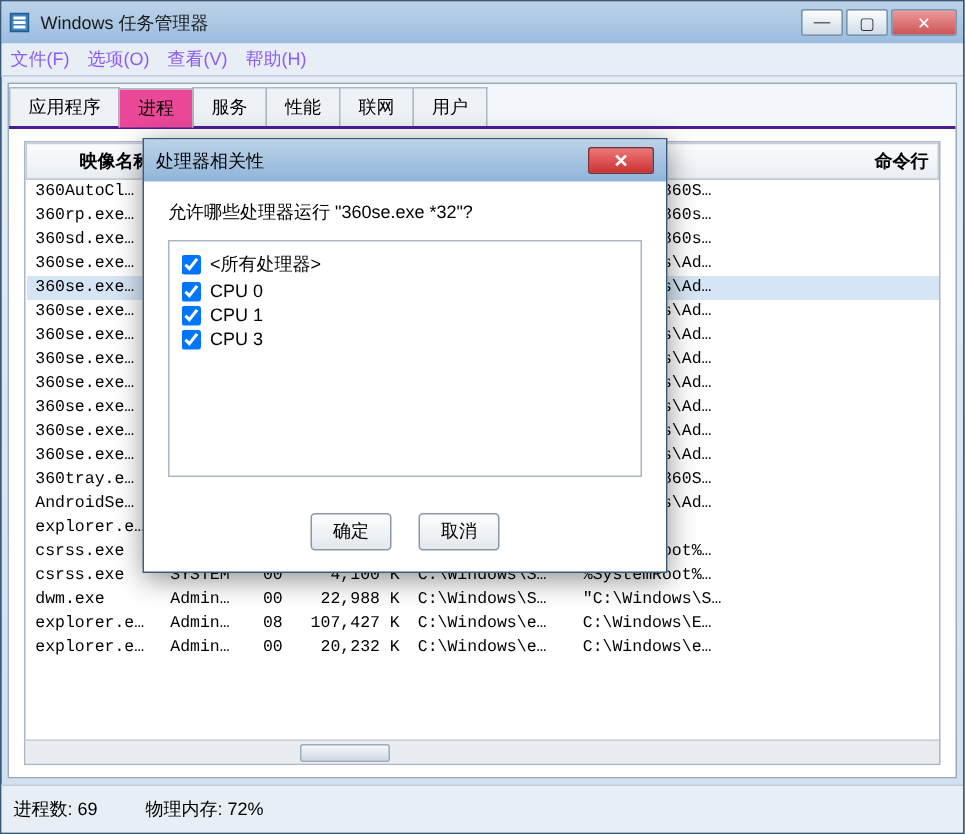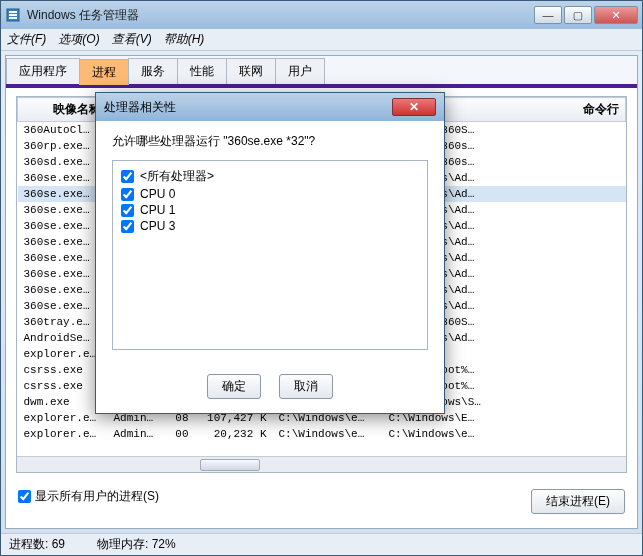--- a/index.html
+++ b/index.html
@@ -7,48 +7,48 @@
 
 .window { position: absolute; inset: 0; background: linear-gradient(#e5eef7,#cfe0f0); border: 1px solid #3a5a7a; box-shadow: 0 0 8px rgba(0,0,0,.5); display: flex; flex-direction: column; }
 .titlebar { height: 28px; background: linear-gradient(#bcd3e8,#9cbde0); display: flex; align-items: center; padding: 0 4px; color: #1a1a1a; }
 .titlebar .icon { width: 16px; height: 16px; margin-right: 6px; display: inline-flex; align-items: center; justify-content: center; }
 .titlebar .title { flex: 1; }
 .ctrls { display: flex; gap: 2px; }
 .ctrls div { width: 28px; height: 18px; background: linear-gradient(#fdfdfd,#d0dce8); border: 1px solid #7a94ae; border-radius: 2px; display: flex; align-items: center; justify-content: center; font-size: 11px; color: #333; }
 .ctrls .close { background: linear-gradient(#e99,#c55); color: #fff; width: 44px; }
 
 .menubar { height: 22px; background: #e8eef6; display: flex; align-items: center; padding: 0 6px; gap: 12px; border-bottom: 1px solid #c0cad6; }
-.menubar span { color: #000000; font-style: italic; }
+.menubar span { color: #8b5cf6; }
 
 .client { flex: 1; background: #fff; margin: 4px; border: 1px solid #9ab; display: flex; flex-direction: column; }
-.tabs { display: flex; border-bottom: 4px solid #4c1d95; background: #f3f6fa; }
+.tabs { display: flex; border-bottom: 2px solid #4c1d95; background: #f3f6fa; }
 .tabs .tab { padding: 4px 12px; border: 1px solid #b0b8c2; border-bottom: none; margin-right: -1px; background: #eef2f7; margin-top: 2px; }
-.tabs .tab.active { background: #fdba74; position: relative; top: 1px; }
+.tabs .tab.active { background: #ec4899; position: relative; top: 1px; }
 
 .proc-area { flex: 1; padding: 8px 10px; display: flex; flex-direction: column; overflow: hidden; }
 .list-wrap { flex: 1; border: 1px solid #a9b6c6; overflow: hidden; background: #fff; position: relative; }
 table { border-collapse: collapse; width: 100%; table-layout: fixed; }
 th { background: linear-gradient(#fbfcfe,#e8edf3); border: 1px solid #c6ccd6; padding: 3px 6px; text-align: right; font-weight: bold; white-space: nowrap; overflow: hidden; }
 td { padding: 2px 6px; white-space: nowrap; overflow: hidden; text-overflow: ellipsis; font-family: Consolas, "Courier New", monospace; font-size: 11px; }
 tr.sel td { background: #d6e5f5; }
 .footer-row { display: flex; align-items: center; padding: 6px 2px; }
 .footer-row label { display: flex; align-items: center; gap: 4px; }
 .footer-row .spacer { flex: 1; }
 .btn { background: linear-gradient(#fdfdfd,#e3e8ef); border: 1px solid #8a98aa; border-radius: 3px; padding: 3px 14px; margin-top: 10px; }
 
-.statusbar { height: 22px; background: #e8eef6; border-top: 1px solid #c0cad6; display: flex; align-items: center; padding: 0 8px; gap: 32px; }
+.statusbar { height: 32px; background: #e8eef6; border-top: 1px solid #c0cad6; display: flex; align-items: center; padding: 0 8px; gap: 32px; }
 
 
 .dialog { position: absolute; left: 95px; top: 92px; width: 350px; background: #fff; border: 1px solid #3a5a7a; box-shadow: 0 4px 18px rgba(0,0,0,.45); }
 .dlg-title { height: 28px; background: linear-gradient(#bcd3e8,#8fb4da); display: flex; align-items: center; padding: 0 8px; }
 .dlg-title .t { flex: 1; }
 .dlg-close { width: 44px; height: 18px; background: linear-gradient(#e77,#c33); border: 1px solid #803030; border-radius: 2px; color: #fff; display: flex; align-items: center; justify-content: center; font-weight: bold; }
 .dlg-body { padding: 12px 16px 14px; }
 .dlg-prompt { margin-bottom: 10px; }
-.cpu-list { border: 1px solid #a9b6c6; background: #fff; height: 190px; padding: 6px 8px; }
+.cpu-list { border: 1px solid #a9b6c6; background: #fff; height: 158px; padding: 6px 8px; }
 .cpu-list label { display: flex; align-items: center; gap: 6px; padding: 1px 0; }
 .dlg-btns { display: flex; justify-content: center; gap: 18px; margin-top: 14px; }
 .hscroll { height: 16px; background: #e9edf2; border-top: 1px solid #c6ccd6; position: relative; }
 .hscroll .thumb { position: absolute; left: 30%; top: 2px; height: 12px; width: 60px; background: linear-gradient(#f7f9fc,#cfd8e2); border: 1px solid #a0acbb; border-radius: 2px; }
 </style>
 </head>
 <body>
 
 <div class="window">
   <div class="titlebar">
@@ -265,28 +265,20 @@
                 <td style="text-align: right;">00</td>
                 <td style="text-align: right;">20,232 K</td>
                 <td>C:\Windows\e…</td>
                 <td>C:\Windows\e…</td>
               </tr>
             </tbody>
         </table>
         <div class="hscroll" style="position:absolute;bottom:0;left:0;right:0;">
           <div class="thumb"></div>
         </div>
-      </div>
-      <div class="footer-row">
-        <label>
-          <input type="checkbox" checked="" style="">
-          <span>显示所有用户的进程(S)</span>
-        </label>
-        <div class="spacer"></div>
-        <button class="btn">结束进程(E)</button>
       </div>
     </div>
   </div>
 
   <div class="statusbar">
     <span>进程数: 69</span>
     <span>物理内存: 72%</span>
   </div>
 </div>
 

